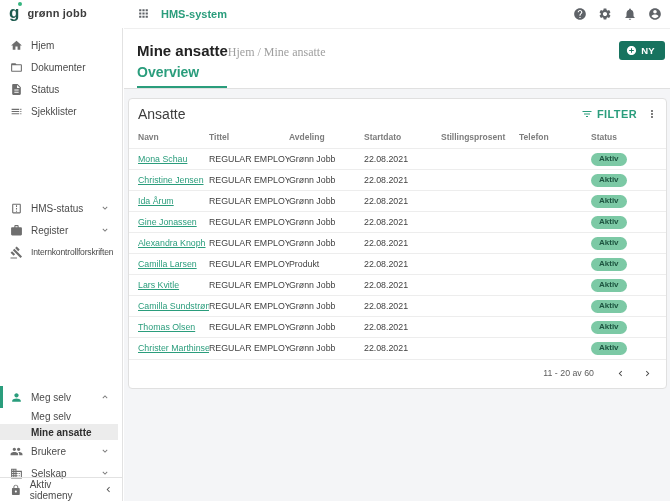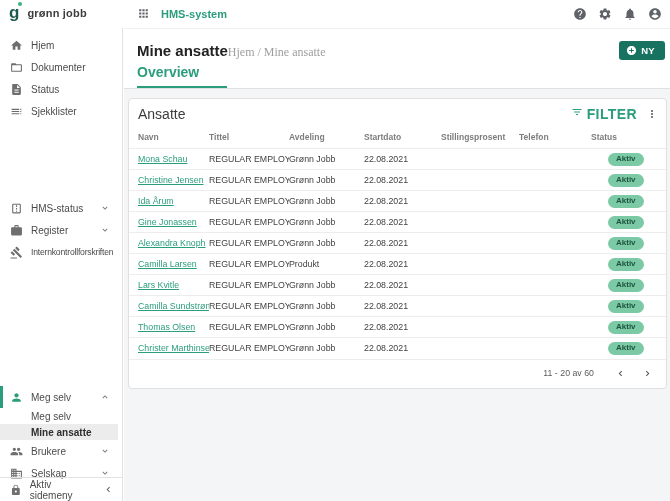--- a/index.html
+++ b/index.html
@@ -46,32 +46,32 @@
   .page-title{font-size:15px;font-weight:bold;color:#222;}
   .breadcrumb{font-size:12px;color:var(--muted);font-family:Liberation Serif, serif;}
   .ny-btn{position:absolute;top:12px;right:5px;background:var(--btn);color:#fff;border:none;border-radius:3px;display:flex;align-items:center;gap:4px;padding:4px 10px 4px 7px;font-size:9.5px;font-weight:bold;cursor:pointer;font-family:inherit;letter-spacing:.3px;}
   .ny-btn svg{width:11px;height:11px;fill:#fff;}
   .tab{position:absolute;left:13px;bottom:0;width:90px;font-size:14px;font-weight:bold;color:var(--accent);padding-bottom:6px;border-bottom:2px solid var(--accent);cursor:pointer;}
 
   
   .card{margin:9px 3px 0 4px;background:#fff;border:1px solid #e0e0e0;border-radius:4px;overflow:hidden;}
   .card-header{display:flex;align-items:center;padding:7px 8px 3px 9px;}
   .card-title{font-size:14px;color:#3c3c3c;font-weight:400;}
-  .filter-btn{margin-left:auto;display:flex;align-items:flex-start;gap:4px;background:none;border:none;color:var(--accent);font-size:14px;font-weight:bold;letter-spacing:.4px;cursor:pointer;font-family:inherit;}
+  .filter-btn{margin-left:auto;display:flex;align-items:flex-start;gap:4px;background:none;border:none;color:var(--accent);font-size:11px;font-weight:bold;letter-spacing:.4px;cursor:pointer;font-family:inherit;}
   .filter-btn svg{width:12px;height:12px;fill:var(--accent);}
   .kebab-btn{margin-left:9px;background:none;border:none;cursor:pointer;padding:0;}
   .kebab-btn svg{width:12px;height:12px;fill:#616161;}
 
   table{width:100%;border-collapse:collapse;table-layout:fixed;}
   th{font-size:8.5px;color:#7d7d7d;font-weight:700;text-align:left;padding:7px 4px 6px 0;white-space:nowrap;}
   th:first-child{padding-left:9px;}
   td{font-size:8.8px;color:#424242;border-top:1px solid #ededed;height:21px;padding:0 4px 0 0;white-space:nowrap;overflow:hidden;}
   td:first-child{padding-left:9px;}
   a.emp{color:var(--accent);text-decoration:underline;cursor:pointer;}
-  .badge{display:inline-block;background:var(--badge-bg);color:var(--badge-text);font-size:8px;font-weight:bold;padding:2.5px 8px;border-radius:9px;line-height:1;margin-left:17px;}
+  .badge{display:inline-block;background:var(--badge-bg);color:var(--badge-text);font-size:8px;font-weight:bold;padding:2.5px 8px;border-radius:9px;line-height:1;}
 
   .card-footer{display:flex;justify-content:flex-end;align-items:center;gap:6px;padding:6px 8px 7px 8px;border-top:1px solid #ededed;}
   .pg-label{font-size:8.8px;color:#5c5c5c;margin-right:10px;}
   .pg-btn{background:none;border:none;cursor:pointer;padding:2px 5px;}
   .pg-btn svg{width:11px;height:11px;fill:#4a4a4a;}
 </style>
 </head>
 <body>
 
 <header class="topbar">

